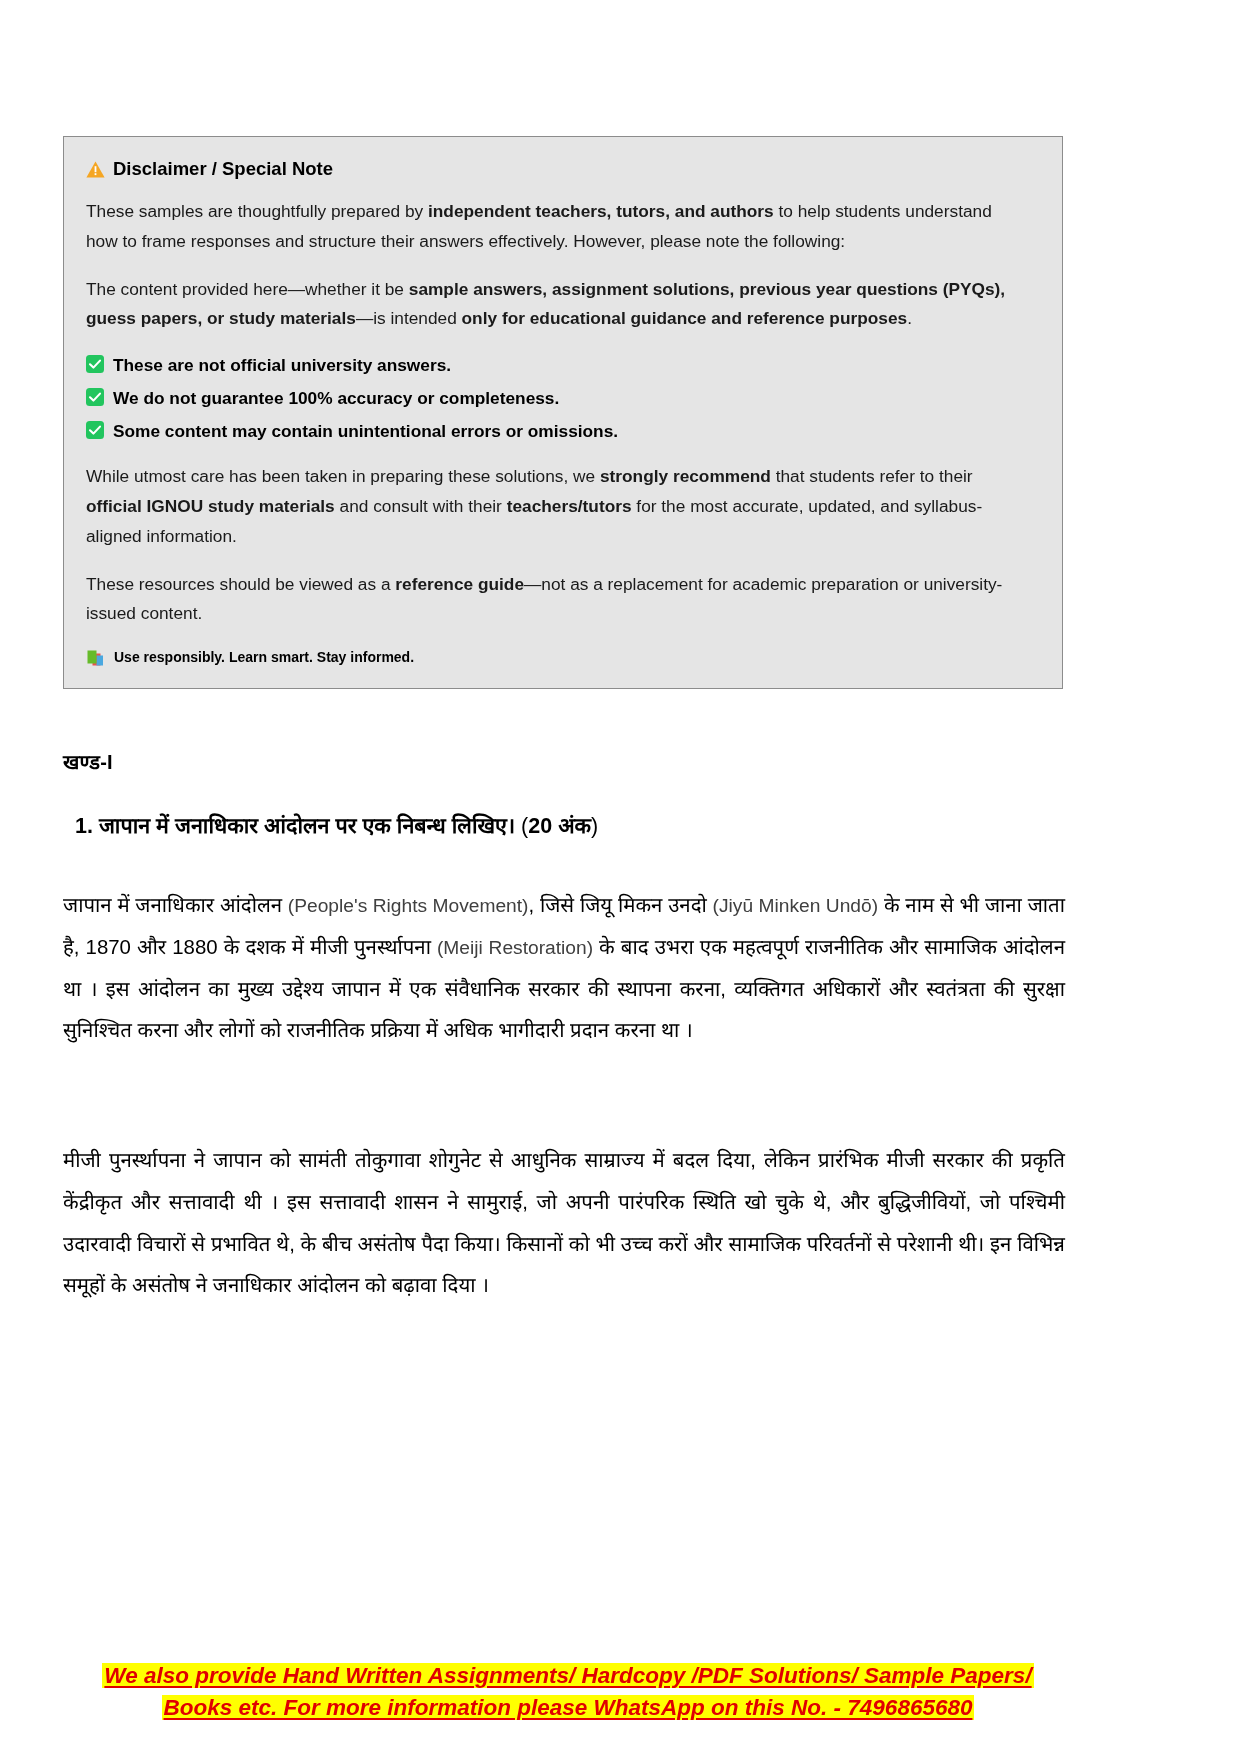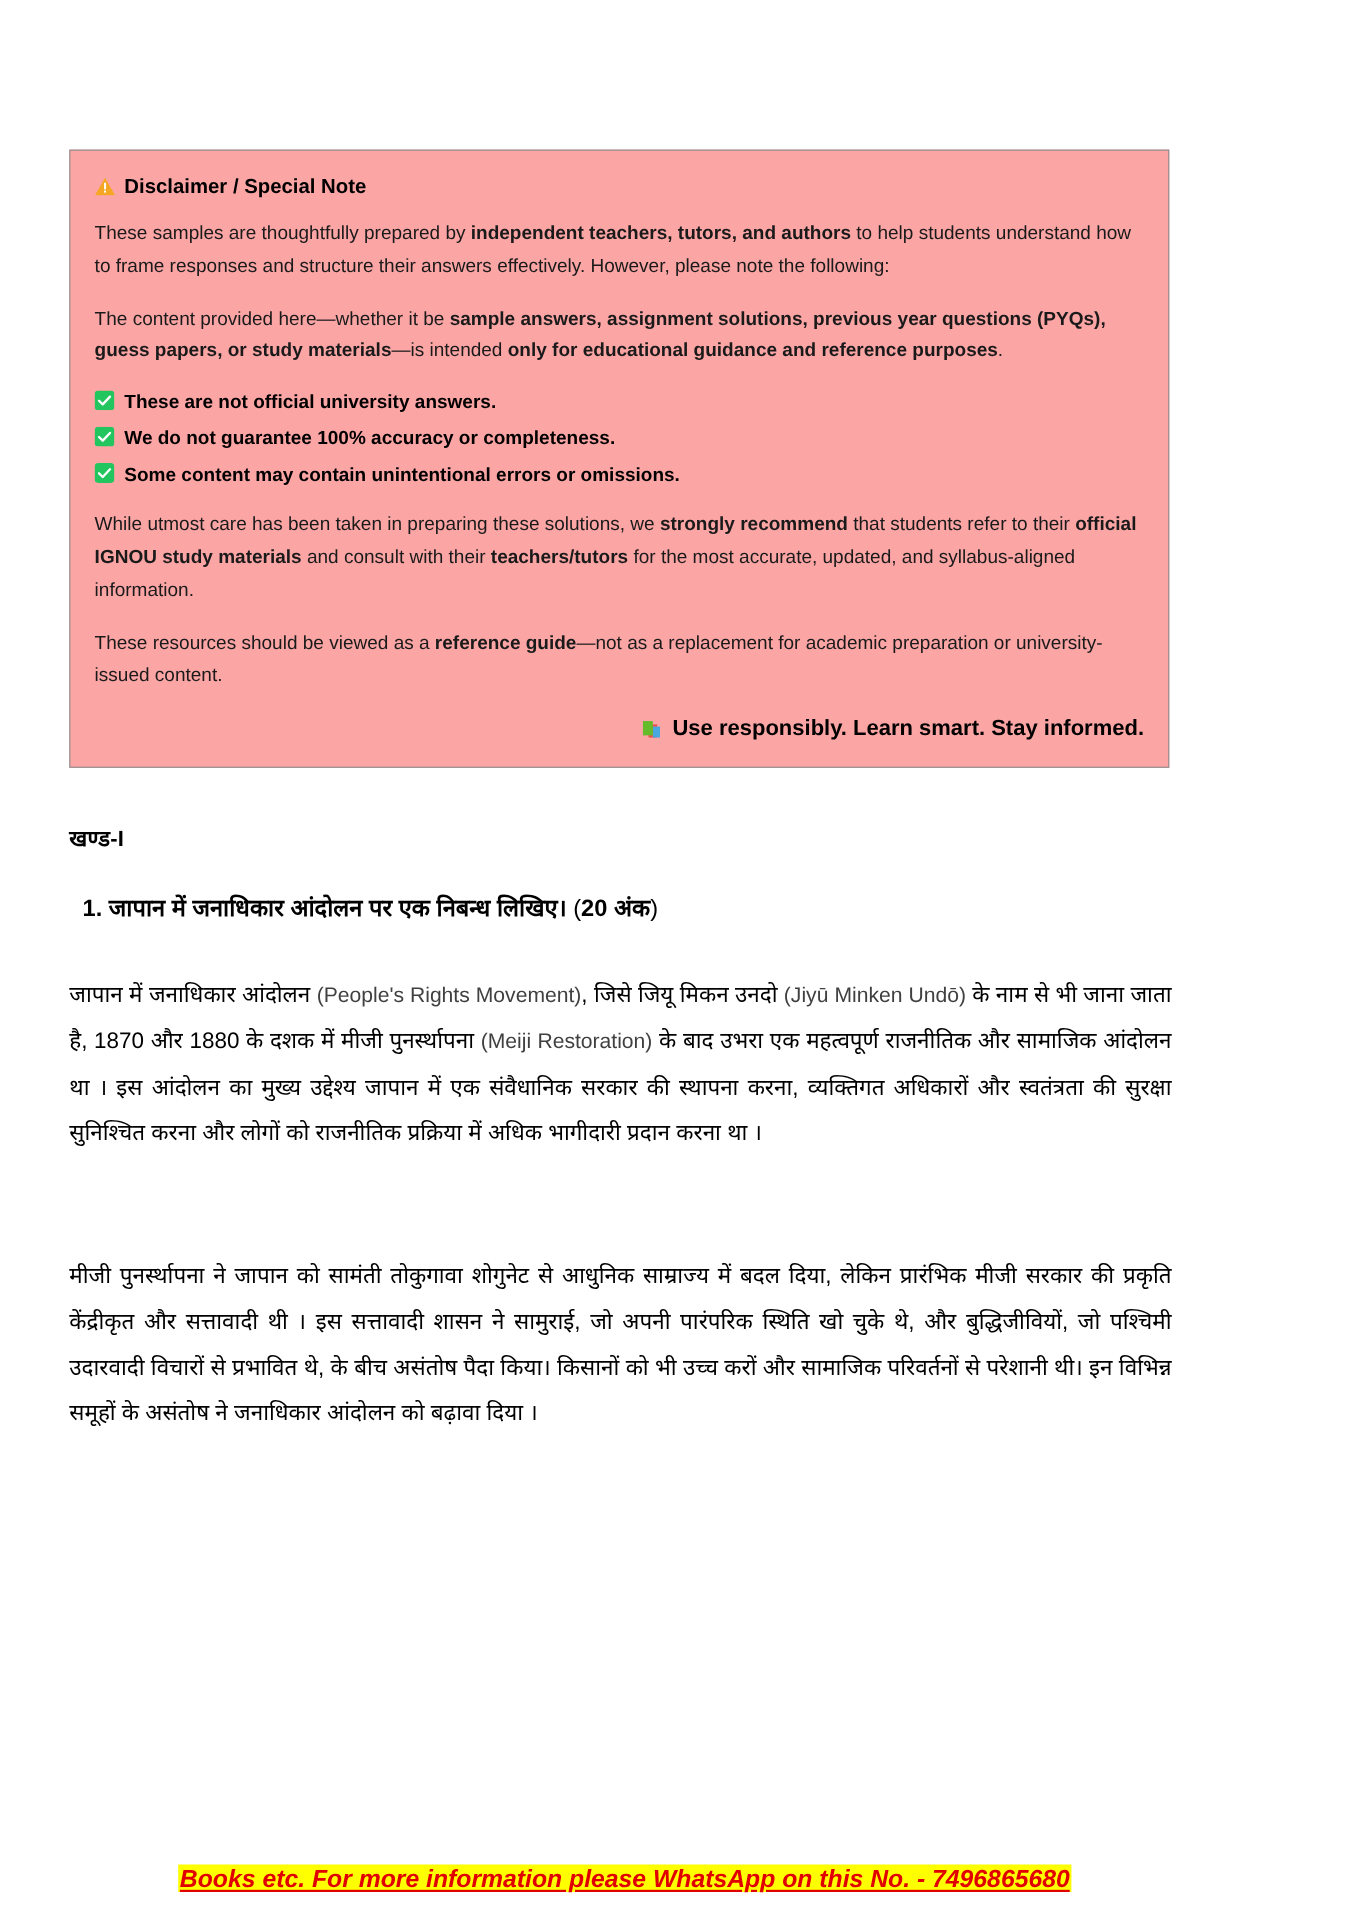--- a/index.html
+++ b/index.html
@@ -22,22 +22,22 @@
   }
 
   
   .disclaimer-box {
     position: absolute;
     left: 63px;
     top: 136px;
     width: 1000px;
     box-sizing: border-box;
     border: 1px solid #8c8c8c;
-    padding: 18px 22px 20px 22px;
-    background: #fca5a5;
+    padding: 18px 40px 20px 22px;
+    background: #e5e5e5;
   }
   .disc-title {
     font-size: 18.5px;
     font-weight: bold;
     line-height: 1.3;
     margin: 2px 0 16px 0;
     display: flex;
     align-items: center;
     gap: 8px;
   }
@@ -74,28 +74,27 @@
   }
   .check-box-icon {
     flex: 0 0 auto;
     width: 18px;
     height: 18px;
     margin-top: 3px;
   }
   .check-box-icon svg { display: block; }
 
   .disc-final {
-    font-size: 20px;
+    font-size: 14px;
     font-weight: bold;
     line-height: 1.5;
     margin: 4px 0 0 0;
     display: flex;
     align-items: center;
     gap: 9px;
-    justify-content: flex-end;
   }
   .books-icon {
     flex: 0 0 auto;
     width: 19px;
     height: 19px;
   }
   .books-icon svg { display: block; }
 
   
   .section-heading {
@@ -231,17 +230,17 @@
 
   <div class="section-heading">खण्ड-I</div>
 
   <div class="question-line"><span>1. जापान में जनाधिकार आंदोलन पर एक निबन्ध लिखिए।</span><span class="marks"><span> (</span><b>20 अंक</b><span>)</span></span></div>
 
   <div class="body-para" id="para1"><span>जापान में जनाधिकार आंदोलन </span><span class="latin">(People's Rights Movement)</span><span>, जिसे जियू मिकन उनदो </span><span class="latin">(Jiyū Minken Undō)</span><span> के नाम से भी जाना जाता है, 1870 और 1880 के दशक में मीजी पुनर्स्थापना </span><span class="latin">(Meiji Restoration)</span><span> के बाद उभरा एक महत्वपूर्ण राजनीतिक और सामाजिक आंदोलन था । इस आंदोलन का मुख्य उद्देश्य जापान में एक संवैधानिक सरकार की स्थापना करना, व्यक्तिगत अधिकारों और स्वतंत्रता की सुरक्षा सुनिश्चित करना और लोगों को राजनीतिक प्रक्रिया में अधिक भागीदारी प्रदान करना था ।</span></div>
 
   <div class="body-para" id="para2">मीजी पुनर्स्थापना ने जापान को सामंती तोकुगावा शोगुनेट से आधुनिक साम्राज्य में बदल दिया, लेकिन प्रारंभिक मीजी सरकार की प्रकृति केंद्रीकृत और सत्तावादी थी । इस सत्तावादी शासन ने सामुराई, जो अपनी पारंपरिक स्थिति खो चुके थे, और बुद्धिजीवियों, जो पश्चिमी उदारवादी विचारों से प्रभावित थे, के बीच असंतोष पैदा किया। किसानों को भी उच्च करों और सामाजिक परिवर्तनों से परेशानी थी। इन विभिन्न समूहों के असंतोष ने जनाधिकार आंदोलन को बढ़ावा दिया ।</div>
 
   <div class="footer-banner">
-    <br>
+    <span class="hl">We also provide Hand Written Assignments/ Hardcopy /PDF Solutions/ Sample Papers/</span><br>
     <span class="hl">Books etc. For more information please WhatsApp on this No. - 7496865680</span>
   </div>
 
 </div>
 
 </body></html>

